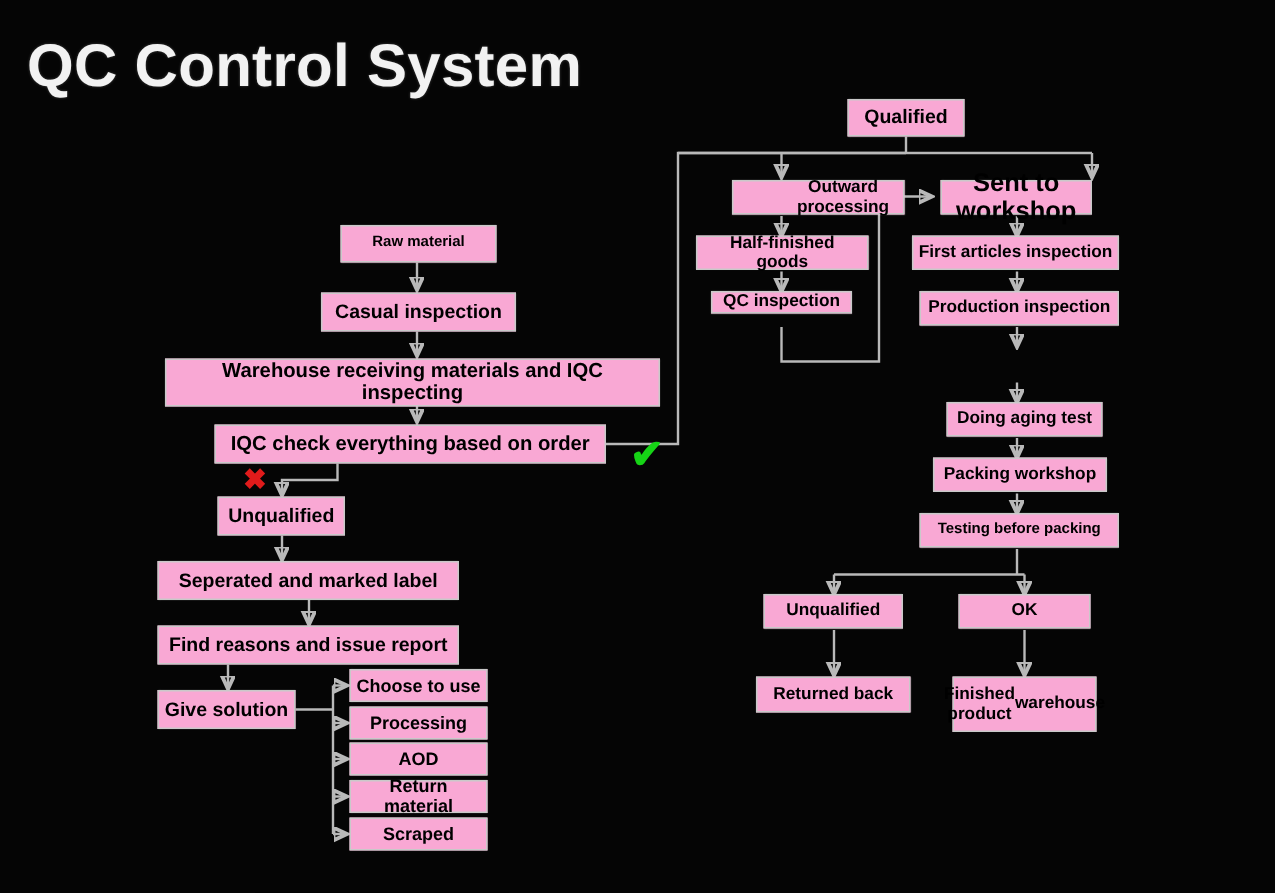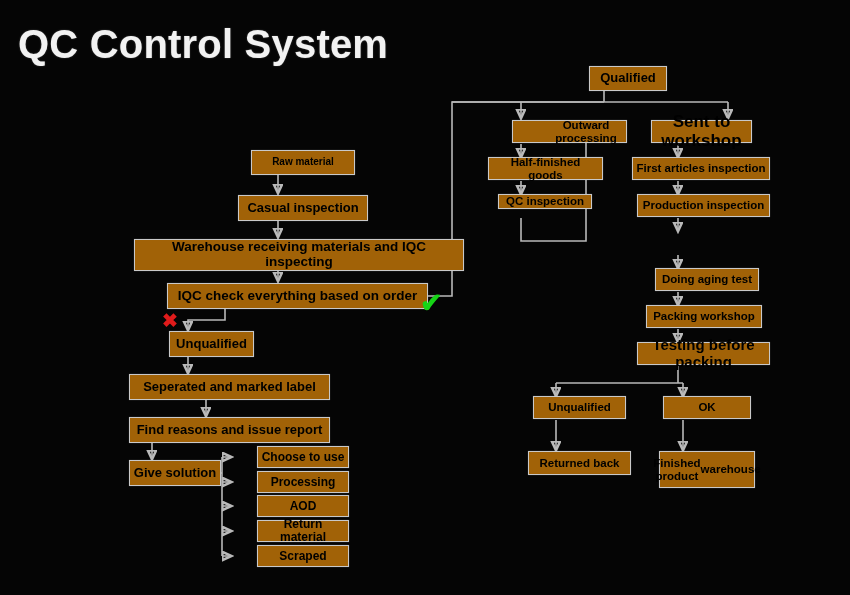--- a/index.html
+++ b/index.html
@@ -9,28 +9,27 @@
   #title{
     position:absolute;left:18px;top:22px;
     color:#f2f2f2;font-size:40px;font-weight:600;letter-spacing:.2px;
     font-family:"Liberation Sans",sans-serif;
     text-shadow:0 0 2px rgba(255,255,255,.25);
     text-align:right;
   }
 
   .node{
     position:absolute;box-sizing:border-box;
-    background:#a16207;color:#000;
+    background:#f9a8d4;color:#000;
     border:1px solid #c9c9c9;
     display:flex;align-items:center;justify-content:center;
     text-align:center;font-weight:700;line-height:1.08;
     font-family:"Liberation Sans",sans-serif;
     padding:0 3px;
     box-shadow:0 0 1px rgba(255,255,255,.3);
-    margin-left:24px;
   }
 
   .mark{position:absolute;font-weight:900;font-family:"Liberation Sans",sans-serif;}
   #mark-x{color:#e01b1b;font-size:19px;line-height:1;}
   #mark-check{color:#16d416;font-size:27px;line-height:1;}
 
   svg#wires{position:absolute;left:0;top:0;width:850px;height:595px;pointer-events:none;}
   svg#wires path,svg#wires line{stroke:#b9b9b9;stroke-width:1.6;fill:none;}
 </style>
 </head>
@@ -123,21 +122,21 @@
 
   <div class="node" style="left:488px;top:120px;width:115px;height:23px;font-size:11.5px;padding-left:36px;">Outward processing</div>
   <div class="node" style="left:464px;top:157px;width:115px;height:23px;font-size:11.5px;">Half-finished goods</div>
   <div class="node" style="left:474px;top:194px;width:94px;height:15px;font-size:11.5px;">QC inspection</div>
 
   <div class="node" style="left:627px;top:120px;width:101px;height:23px;font-size:17px;">Sent to workshop</div>
   <div class="node" style="left:608px;top:157px;width:138px;height:23px;font-size:11.5px;">First articles inspection</div>
   <div class="node" style="left:613px;top:194px;width:133px;height:23px;font-size:11.5px;">Production inspection</div>
   <div class="node" style="left:631px;top:268px;width:104px;height:23px;font-size:11.5px;">Doing aging test</div>
   <div class="node" style="left:622px;top:305px;width:116px;height:23px;font-size:11.5px;">Packing workshop</div>
-  <div class="node" style="left:613px;top:342px;width:133px;height:23px;font-size:15px;">Testing before packing</div>
+  <div class="node" style="left:613px;top:342px;width:133px;height:23px;font-size:10px;">Testing before packing</div>
 
   <div class="node" style="left:509px;top:396px;width:93px;height:23px;font-size:11.5px;">Unqualified</div>
   <div class="node" style="left:639px;top:396px;width:88px;height:23px;font-size:11.5px;">OK</div>
 
   <div class="node" style="left:504px;top:451px;width:103px;height:24px;font-size:11.5px;">Returned back</div>
 
   <div class="node" style="left:635px;top:451px;width:96px;height:37px;font-size:11.5px;justify-content:center;">
     <span>Finished product</span>
     <span>warehouse</span>
   </div>

